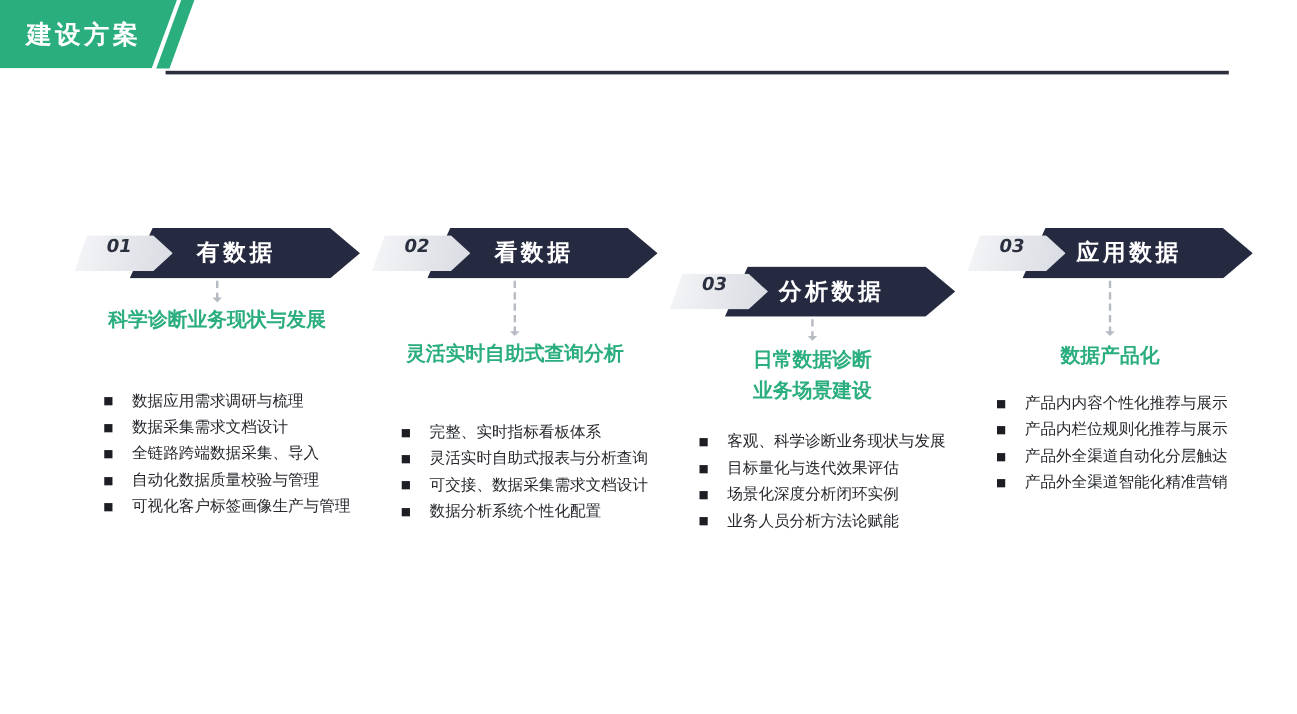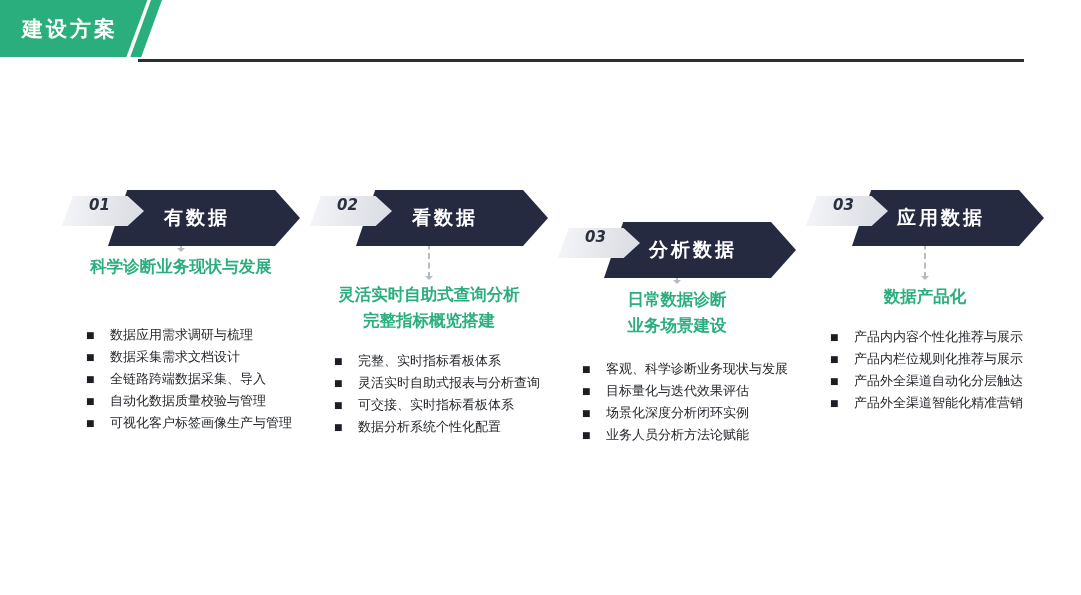--- a/index.html
+++ b/index.html
@@ -39,21 +39,21 @@
 
   .banner { position:relative; height:42px; }
   .num-tab {
     position:absolute; left:0; top:6px; width:82px; height:30px; z-index:2;
     background:linear-gradient(100deg,#f5f6f8 0%,#e3e5ea 60%,#d9dce2 100%);
     clip-path:polygon(13% 0, 80% 0, 100% 50%, 80% 100%, 0 100%);
     display:flex; align-items:flex-start; padding-left:27px;
     color:#2B3040; font-size:15px; font-weight:bold; font-style:italic;
   }
   .arrow {
-    position:absolute; left:46px; top:0; width:192px; height:56px; z-index:1;
+    position:absolute; left:46px; top:0; width:192px; height:42px; z-index:1;
     background:var(--navy,#252A40);
     clip-path:polygon(10% 0, 87% 0, 100% 50%, 87% 100%, 0 100%);
     display:flex; align-items:center; justify-content:center; padding-right:14px;
     color:#fff; font-size:19px; font-weight:bold; letter-spacing:3px; white-space:nowrap;
   }
 
   .connector {
     position:absolute; left:118px; top:44px; width:0;
     border-left:2px dashed #b6bac2;
   }
@@ -121,26 +121,25 @@
     <div class="num-tab">
       <span>02</span>
     </div>
     <div class="arrow">
       <span>看数据</span>
     </div>
   </div>
   <div class="connector"></div>
   <div class="subtitle">
     <div>灵活实时自助式查询分析</div>
-    <div>完整指标概览搭建</div>
   </div>
   <ul class="bullets">
     <li><span class="sq">■</span><span>完整、实时指标看板体系</span></li>
     <li><span class="sq">■</span><span>灵活实时自助式报表与分析查询</span></li>
-    <li><span class="sq">■</span><span>可交接、实时指标看板体系</span></li>
+    <li><span class="sq">■</span><span>可交接、数据采集需求文档设计</span></li>
     <li><span class="sq">■</span><span>数据分析系统个性化配置</span></li>
   </ul>
 </section>
 
 <section class="col c3">
   <div class="banner">
     <div class="num-tab">
       <span>03</span>
     </div>
     <div class="arrow">

